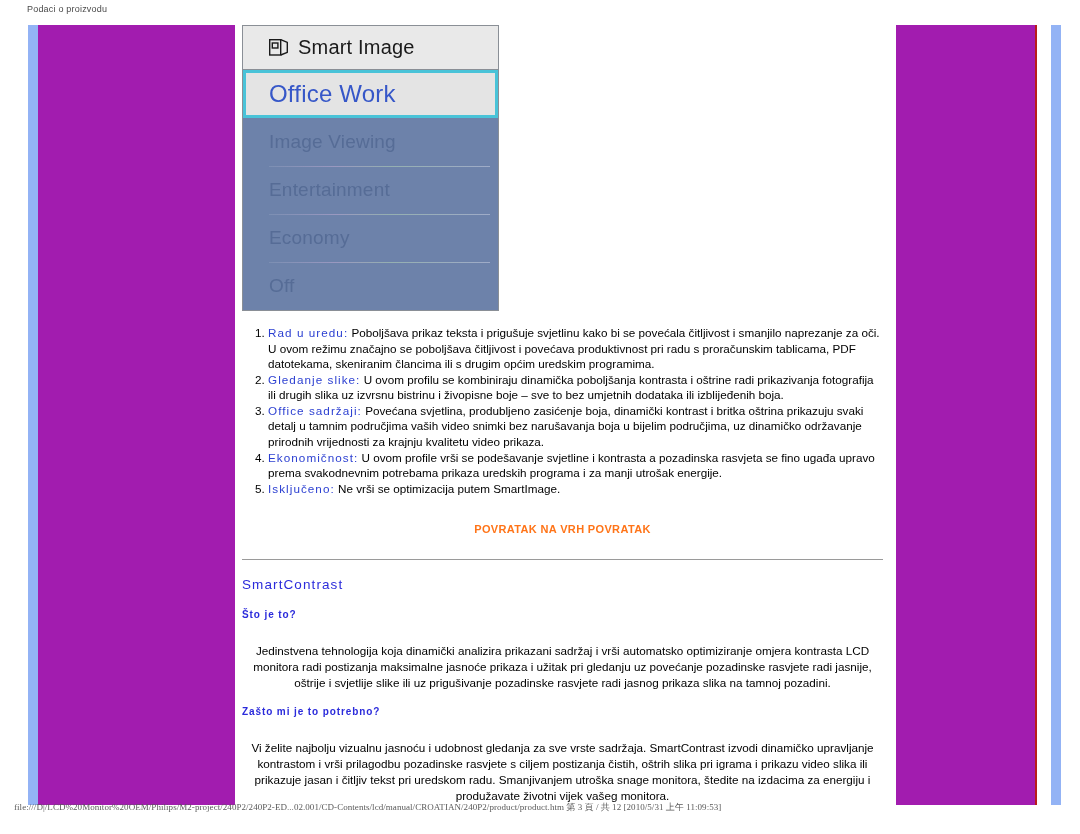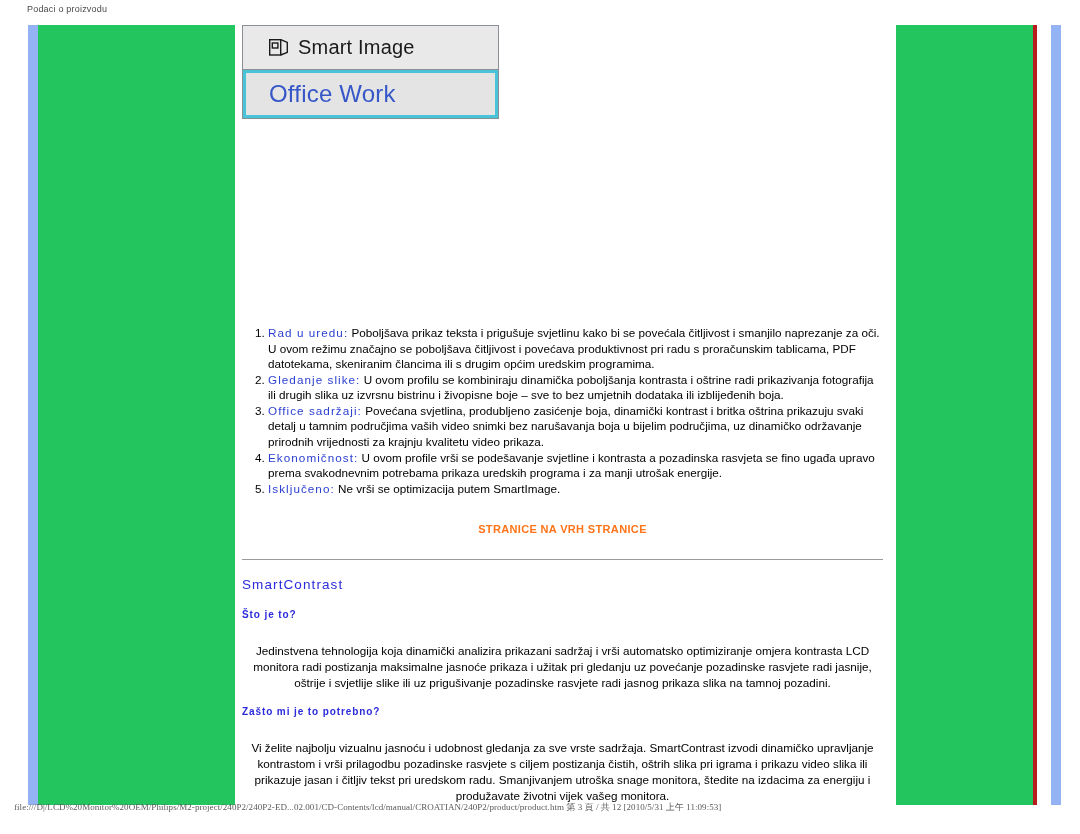--- a/index.html
+++ b/index.html
@@ -55,22 +55,22 @@
   }
   .rail-left  { left: 0; }
   .rail-right { right: 0; }
 
   .canvas {
     position: absolute;
     left: 10px;
     top: 0;
     right: 24px;
     height: 100%;
-    background: #22c55e;
-    border-right: 4px solid #b91c1c;
+    background: #a21caf;
+    border-right: 2px solid #b91c1c;
   }
 
   
   .content {
     position: absolute;
     left: 197px;
     top: 0;
     width: 661px;
     height: 100%;
     background: #ffffff;
@@ -255,34 +255,48 @@
                 <path d="M11.7 0.7 L18.3 3.4 L18.3 13.3 L11.7 16" fill="none" stroke="#1a1a1a" stroke-width="1.4" stroke-linejoin="round"></path>
               </svg>
             </span>
             <span class="osd-title-text">Smart Image</span>
           </div>
 
           <div class="osd-selected">
             <span class="osd-item-text">Office Work</span>
           </div>
 
+          <div class="osd-list">
+            <div class="osd-item">
+              <span class="osd-item-text">Image Viewing</span>
+            </div>
+            <div class="osd-item">
+              <span class="osd-item-text">Entertainment</span>
+            </div>
+            <div class="osd-item">
+              <span class="osd-item-text">Economy</span>
+            </div>
+            <div class="osd-item">
+              <span class="osd-item-text">Off</span>
+            </div>
+          </div>
         </div>
 
         <div class="article">
 
           <ol class="mode-list">
             <li><span class="mode-name">Rad u uredu:</span><span> Poboljšava prikaz teksta i prigušuje svjetlinu kako bi se povećala čitljivost i smanjilo naprezanje za oči. U ovom režimu značajno se poboljšava čitljivost i povećava produktivnost pri radu s proračunskim tablicama, PDF datotekama, skeniranim člancima ili s drugim općim uredskim programima.</span></li>
             <li><span class="mode-name">Gledanje slike:</span><span> U ovom profilu se kombiniraju dinamička poboljšanja kontrasta i oštrine radi prikazivanja fotografija ili drugih slika uz izvrsnu bistrinu i živopisne boje – sve to bez umjetnih dodataka ili izblijeđenih boja.</span></li>
             <li><span class="mode-name">Office sadržaji:</span><span> Povećana svjetlina, produbljeno zasićenje boja, dinamički kontrast i britka oštrina prikazuju svaki detalj u tamnim područjima vaših video snimki bez narušavanja boja u bijelim područjima, uz dinamičko održavanje prirodnih vrijednosti za krajnju kvalitetu video prikaza.</span></li>
             <li><span class="mode-name">Ekonomičnost:</span><span> U ovom profile vrši se podešavanje svjetline i kontrasta a pozadinska rasvjeta se fino ugađa upravo prema svakodnevnim potrebama prikaza uredskih programa i za manji utrošak energije.</span></li>
             <li><span class="mode-name">Isključeno:</span><span> Ne vrši se optimizacija putem SmartImage.</span></li>
           </ol>
 
           <div class="backlink-wrap">
-            <a class="backlink" href="#">STRANICE NA VRH STRANICE</a>
+            <a class="backlink" href="#">POVRATAK NA VRH POVRATAK</a>
           </div>
 
           <hr class="rule">
 
           <h2 class="section-title">SmartContrast</h2>
 
           <h3 class="sub-title">Što je to?</h3>
 
           <p class="para">Jedinstvena tehnologija koja dinamički analizira prikazani sadržaj i vrši automatsko optimiziranje omjera kontrasta LCD monitora radi postizanja maksimalne jasnoće prikaza i užitak pri gledanju uz povećanje pozadinske rasvjete radi jasnije, oštrije i svjetlije slike ili uz prigušivanje pozadinske rasvjete radi jasnog prikaza slika na tamnoj pozadini.</p>
 

